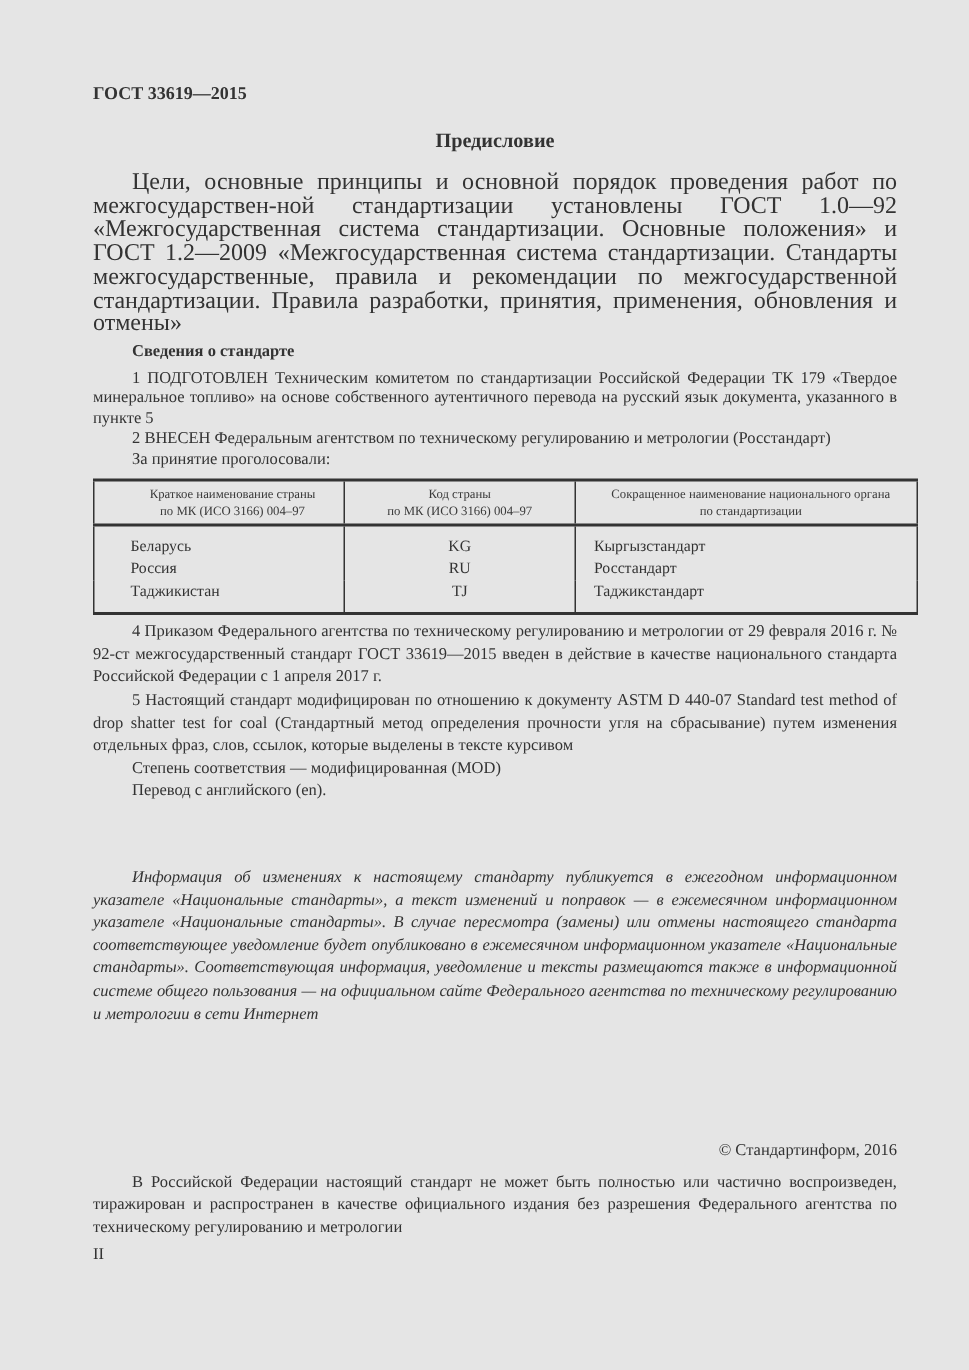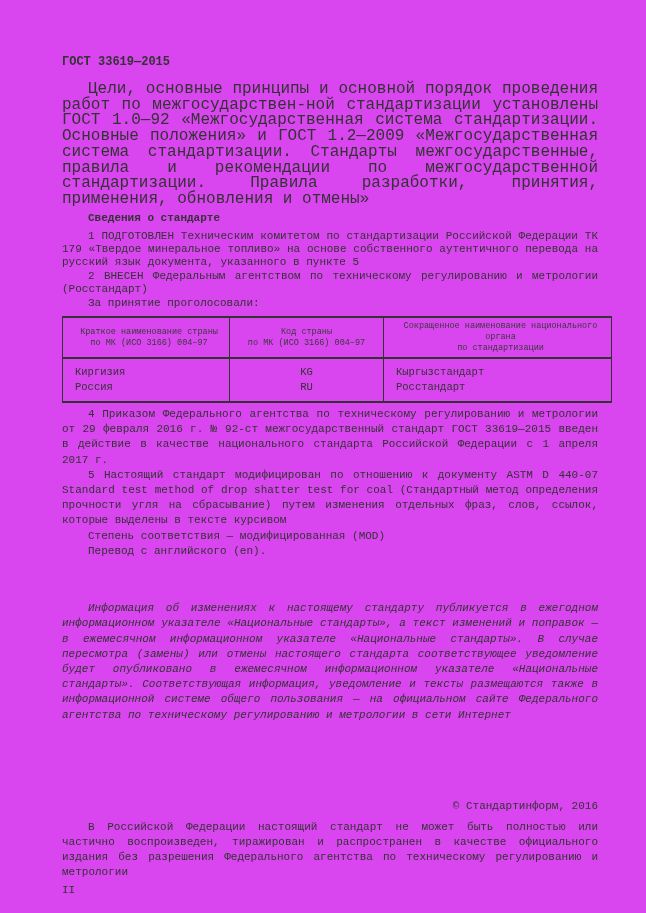--- a/index.html
+++ b/index.html
@@ -5,23 +5,23 @@
   html, body {
     margin: 0;
     padding: 0;
     background: #ffffff;
   }
   .page {
     position: relative;
     width: 646px;
     height: 913px;
     box-sizing: border-box;
-    background: #d946ef;
+    background: #e5e5e5;
     color: #333333;
-    font-family: Liberation Mono, monospace;
+    font-family: Liberation Serif, serif;
     padding: 0 48px 0 62px;
     overflow: hidden;
   }
   .doc-code {
     margin-top: 55px;
     font-size: 12px;
     line-height: 14px;
     font-weight: bold;
   }
   .page-title {
@@ -74,21 +74,21 @@
     padding: 3px 6px;
   }
   .vote-table td {
     font-size: 10.5px;
     line-height: 15px;
     padding: 0;
     vertical-align: top;
   }
   .vote-table tbody tr:first-child td { padding-top: 6px; }
   .vote-table tbody tr:last-child td { padding-bottom: 6px; border-bottom: 2px solid #333333; }
-  .vote-table .c1 { width: 167px; padding-left: 12px; box-sizing: border-box; }
+  .vote-table .c1 { width: 167px; padding-left: 24px; box-sizing: border-box; }
   .vote-table .c2 { width: 141px; text-align: center; }
   .vote-table .c3 { width: 228px; padding-left: 12px; box-sizing: border-box; }
   .note {
     font-size: 11px;
     line-height: 15.2px;
     text-align: justify;
     text-indent: 26px;
   }
   .note.first { margin-top: 4px; }
   .short-note {
@@ -123,20 +123,21 @@
     line-height: 13px;
   }
 </style>
 </head>
 <body>
 
 <div class="page">
 
   <div class="doc-code">ГОСТ 33619—2015</div>
 
+  <div class="page-title">Предисловие</div>
 
   <p class="intro">Цели, основные принципы и основной порядок проведения работ по межгосударствен-ной стандартизации установлены ГОСТ 1.0—92 «Межгосударственная система стандартизации. Основные положения» и ГОСТ 1.2—2009 «Межгосударственная система стандартизации. Стандарты межгосударственные, правила и рекомендации по межгосударственной стандартизации. Правила разработки, принятия, применения, обновления и отмены»</p>
 
   <p class="section-heading">Сведения о стандарте</p>
 
   <p class="std-item first">1 ПОДГОТОВЛЕН Техническим комитетом по стандартизации Российской Федерации ТК 179 «Твердое минеральное топливо» на основе собственного аутентичного перевода на русский язык документа, указанного в пункте 5</p>
   <p class="std-item">2 ВНЕСЕН Федеральным агентством по техническому регулированию и метрологии (Росстандарт)</p>
   <p class="std-item">За принятие проголосовали:</p>
 
   <table class="vote-table">
@@ -151,28 +152,33 @@
           <span>по МК (ИСО 3166) 004–97</span>
         </th>
         <th class="c3">
           <span>Сокращенное наименование национального органа</span><br>
           <span>по стандартизации</span>
         </th>
       </tr>
     </thead>
     <tbody>
       <tr>
-        <td class="c1">Киргизия</td>
+        <td class="c1">Беларусь</td>
         <td class="c2">KG</td>
         <td class="c3">Кыргызстандарт</td>
       </tr>
       <tr>
         <td class="c1">Россия</td>
         <td class="c2">RU</td>
         <td class="c3">Росстандарт</td>
+      </tr>
+      <tr>
+        <td class="c1">Таджикистан</td>
+        <td class="c2">TJ</td>
+        <td class="c3">Таджикстандарт</td>
       </tr>
     </tbody>
   </table>
 
   <p class="note first">4 Приказом Федерального агентства по техническому регулированию и метрологии от 29 февраля 2016 г. № 92-ст межгосударственный стандарт ГОСТ 33619—2015 введен в действие в качестве национального стандарта Российской Федерации с 1 апреля 2017 г.</p>
   <p class="note">5 Настоящий стандарт модифицирован по отношению к документу ASTM D 440-07 Standard test method of drop shatter test for coal (Стандартный метод определения прочности угля на сбрасывание) путем изменения отдельных фраз, слов, ссылок, которые выделены в тексте курсивом</p>
   <p class="short-note">Степень соответствия — модифицированная (MOD)</p>
   <p class="short-note">Перевод с английского (en).</p>
 
   <p class="update-notice">Информация об изменениях к настоящему стандарту публикуется в ежегодном информационном указателе «Национальные стандарты», а текст изменений и поправок — в ежемесячном информационном указателе «Национальные стандарты». В случае пересмотра (замены) или отмены настоящего стандарта соответствующее уведомление будет опубликовано в ежемесячном информационном указателе «Национальные стандарты». Соответствующая информация, уведомление и тексты размещаются также в информационной системе общего пользования — на официальном сайте Федерального агентства по техническому регулированию и метрологии в сети Интернет</p>

